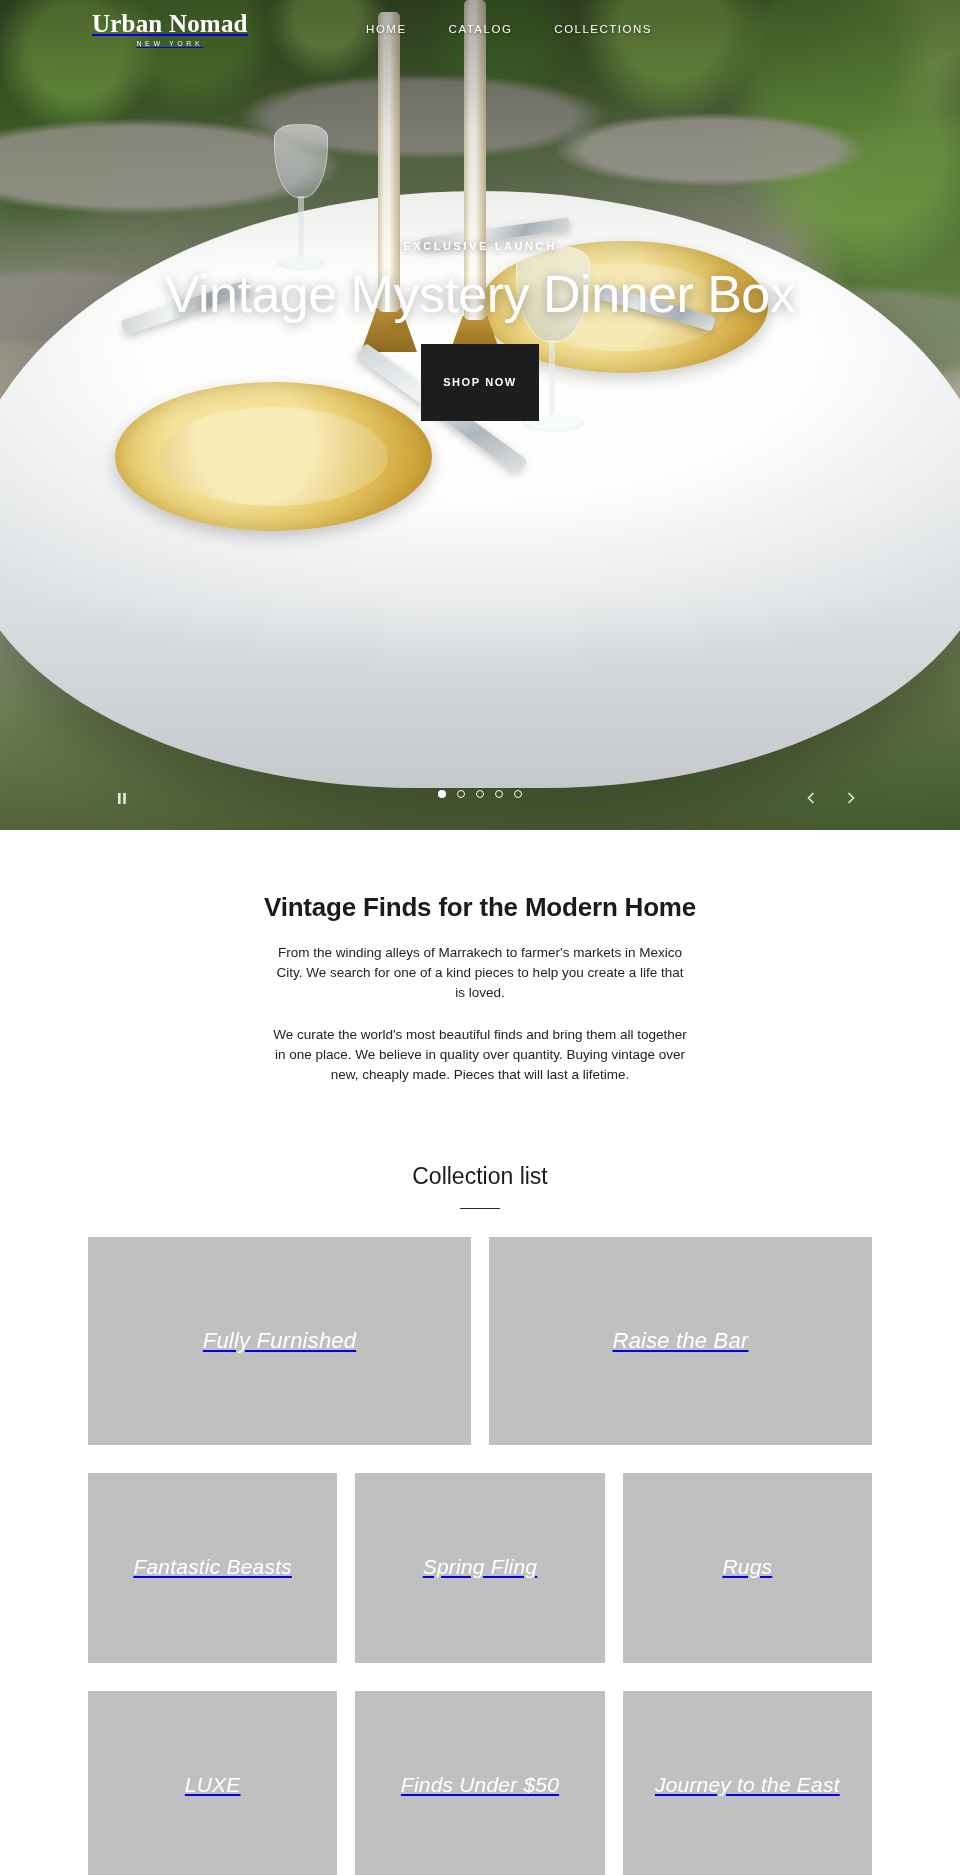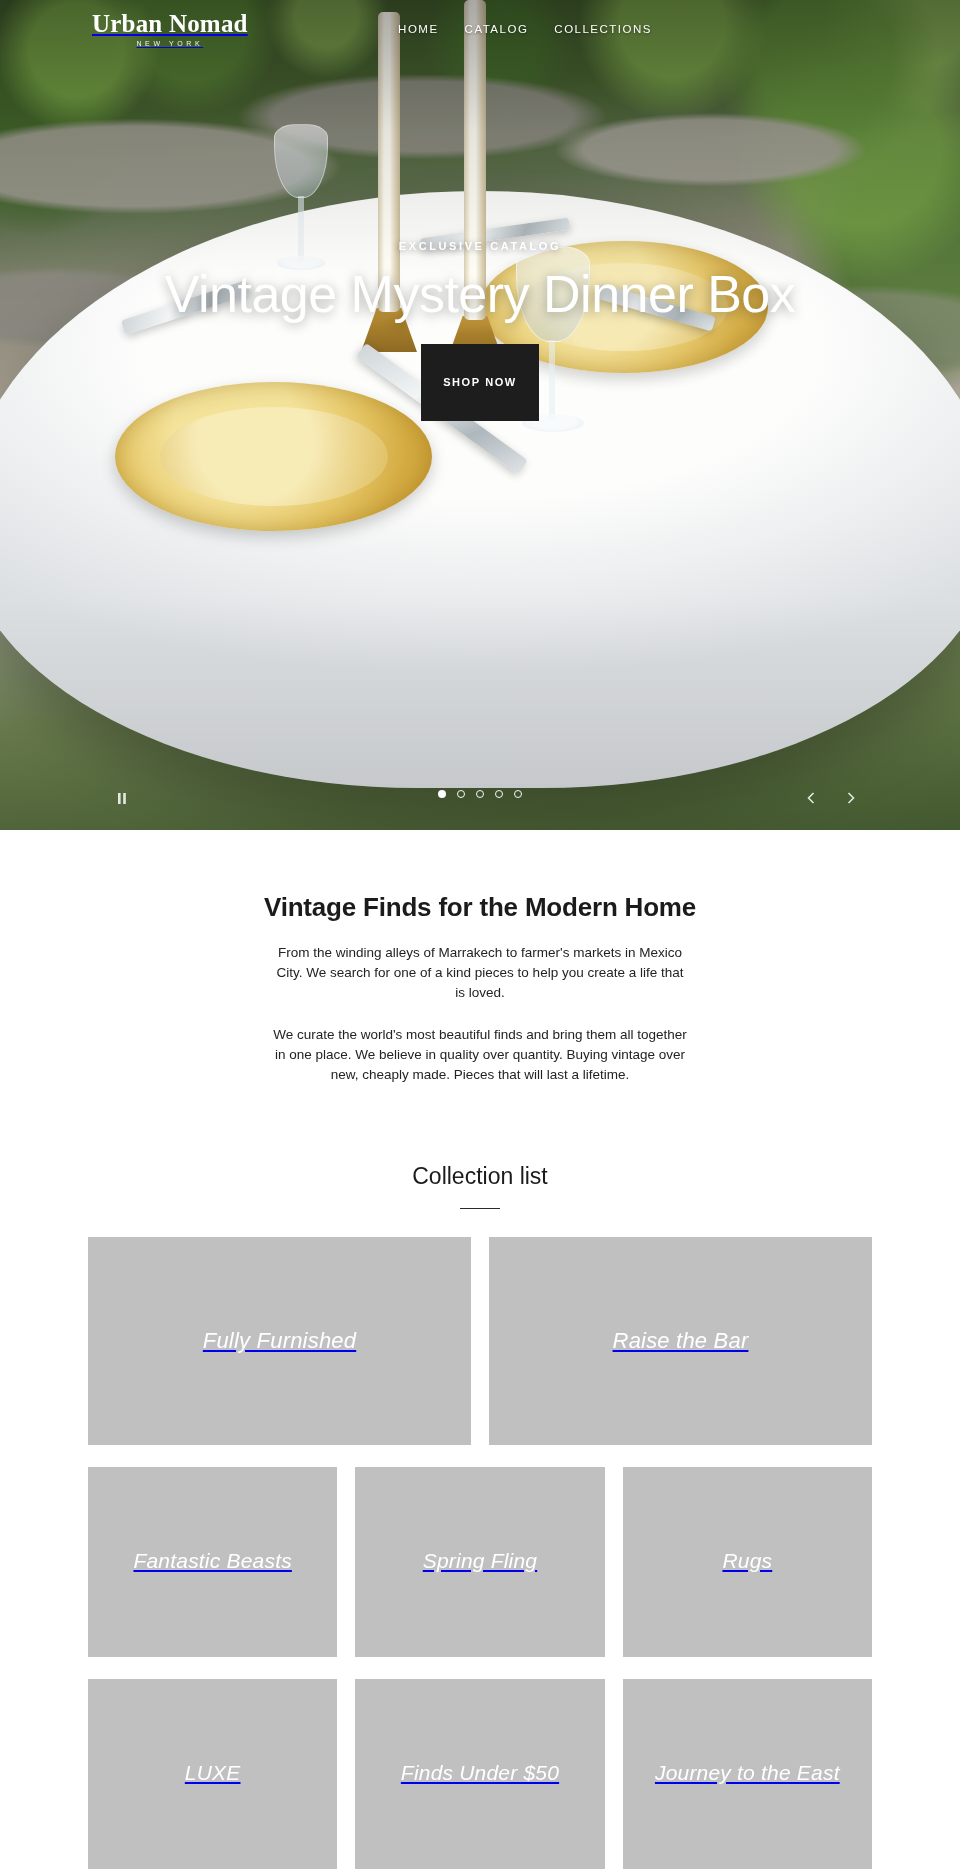--- a/index.html
+++ b/index.html
@@ -123,21 +123,21 @@
   .brand-name {
     font-family:"Liberation Serif", serif;
     font-weight:700; font-size:25px; color:#ffffff;
     letter-spacing:.2px;
   }
   .brand-sub {
     font-size:7px; letter-spacing:3.6px; color:#ffffff;
     margin-top:4px; font-weight:400; opacity:.95;
   }
   .main-nav {
-    margin-left:auto; display:flex; align-items:center; gap:26px;
+    margin-left:auto; display:flex; align-items:center; gap:42px;
     margin-right:268px;
   }
   .nav-link {
     color:#ffffff; font-size:11.5px; letter-spacing:1.5px;
     text-decoration:none; font-weight:400; white-space:nowrap;
     text-shadow:0 1px 3px rgba(0,0,0,.45);
   }
 
   
   .hero-copy {
@@ -209,21 +209,21 @@
   
   .collections { padding:78px 0 0; }
   .collections-title {
     text-align:center; font-size:23px; font-weight:400; color:#1b1b1b;
   }
   .collections-rule {
     width:40px; height:1px; background:#2a2a2a;
     margin:18px auto 0;
   }
   .coll-grid { padding:28px 88px 0; }
-  .coll-row { display:flex; gap:18px; margin-bottom:22px; }
+  .coll-row { display:flex; gap:18px; margin-bottom:28px; }
   .coll-tile {
     position:relative; background:#c0c0c0; cursor:pointer;
     display:flex; align-items:center; justify-content:center;
     overflow:hidden;
   }
   .coll-row.row-2up .coll-tile { flex:1; height:208px; }
   .coll-row.row-3up .coll-tile { flex:1; height:190px; }
   .coll-label {
     color:#ffffff; font-style:italic; font-weight:400;
     font-size:22px; text-align:center; line-height:1.18;
@@ -265,21 +265,21 @@
       <div class="brand-sub">NEW YORK</div>
     </a>
     <nav class="main-nav">
       <a class="nav-link" href="#">HOME</a>
       <a class="nav-link" href="#">CATALOG</a>
       <a class="nav-link" href="#">COLLECTIONS</a>
     </nav>
   </header>
 
   <div class="hero-copy">
-    <div class="hero-eyebrow">EXCLUSIVE CATALOG</div>
+    <div class="hero-eyebrow">EXCLUSIVE LAUNCH</div>
     <h1 class="hero-title">Vintage Mystery Dinner Box</h1>
     <a class="hero-cta" href="#">SHOP NOW</a>
   </div>
 
   <div class="slider-controls">
     <div class="slider-pause">
       <svg width="8" height="11" viewBox="0 0 8 11" aria-hidden="true">
         <rect x="0" y="0" width="2.6" height="11" fill="#fff"></rect>
         <rect x="5.2" y="0" width="2.6" height="11" fill="#fff"></rect>
       </svg>

